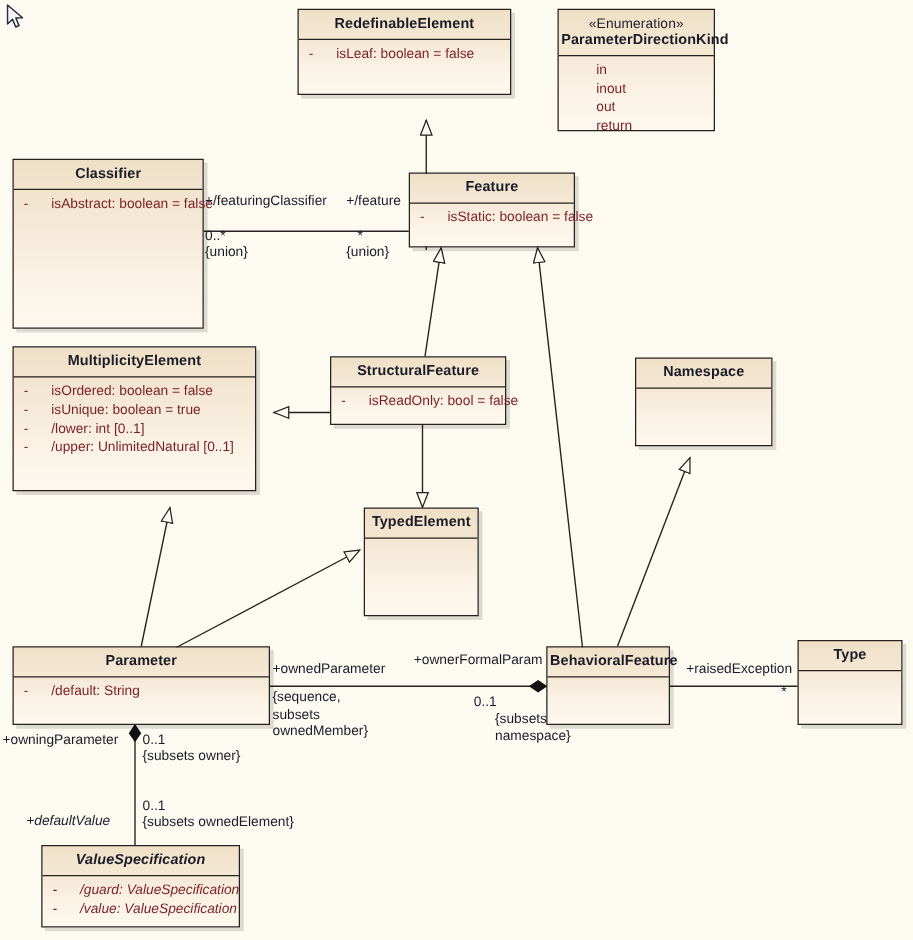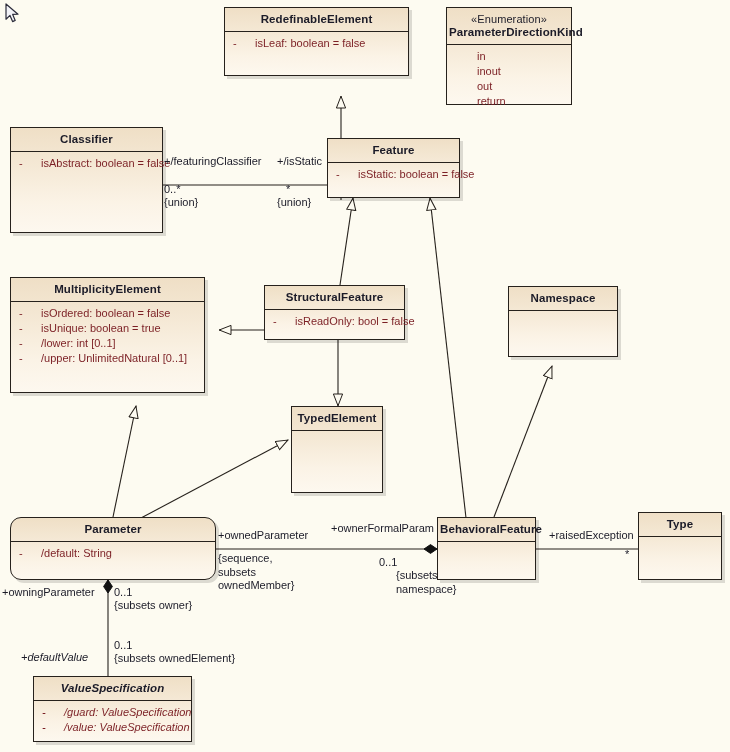--- a/index.html
+++ b/index.html
@@ -107,41 +107,41 @@
       <path d="M494,517 L552,366" marker-end="url(#genArrow)"></path>
 
       <path d="M437,549 L216,549" marker-start="url(#diamond)"></path>
 
       <path d="M536,549 L638,549"></path>
 
       <path d="M108,580 L108,676" marker-start="url(#diamond)"></path>
     </g>
   </svg>
 
-  <div class="uml" style="left:224px;top:7px;width:185px;height:69px;">
+  <div class="uml" style="left:238px;top:7px;width:171px;height:69px;">
     <div class="title">RedefinableElement</div>
     <div class="compartment">
       <span class="attr"><span class="vis">-</span><span>isLeaf: boolean = false</span></span>
     </div>
   </div>
 
   <div class="uml noshadow" style="left:446px;top:7px;width:126px;height:98px;">
     <div class="title">
       <span class="stereo">«Enumeration»</span>
       <span>ParameterDirectionKind</span>
     </div>
     <div class="compartment">
       <span class="lit">in</span>
       <span class="lit">inout</span>
       <span class="lit">out</span>
       <span class="lit">return</span>
     </div>
   </div>
 
-  <div class="uml" style="left:10px;top:127px;width:153px;height:106px;">
+  <div class="uml" style="left:10px;top:127px;width:153px;height:136px;">
     <div class="title">Classifier</div>
     <div class="compartment">
       <span class="attr"><span class="vis">-</span><span>isAbstract: boolean = false</span></span>
     </div>
   </div>
 
   <div class="uml" style="left:327px;top:138px;width:133px;height:60px;">
     <div class="title">Feature</div>
     <div class="compartment">
       <span class="attr"><span class="vis">-</span><span>isStatic: boolean = false</span></span>
@@ -168,21 +168,21 @@
   <div class="uml" style="left:508px;top:286px;width:110px;height:71px;">
     <div class="title">Namespace</div>
     <div class="compartment"></div>
   </div>
 
   <div class="uml" style="left:291px;top:406px;width:92px;height:87px;">
     <div class="title">TypedElement</div>
     <div class="compartment"></div>
   </div>
 
-  <div class="uml" style="left:10px;top:517px;width:206px;height:63px;border-radius:11px;">
+  <div class="uml" style="left:10px;top:517px;width:206px;height:63px;">
     <div class="title">Parameter</div>
     <div class="compartment">
       <span class="attr"><span class="vis">-</span><span>/default: String</span></span>
     </div>
   </div>
 
   <div class="uml" style="left:437px;top:517px;width:99px;height:63px;">
     <div class="title">BehavioralFeature</div>
     <div class="compartment"></div>
   </div>
@@ -197,21 +197,21 @@
     <div class="compartment">
       <span class="attr"><span class="vis">-</span><span>/guard: ValueSpecification</span></span>
       <span class="attr"><span class="vis">-</span><span>/value: ValueSpecification</span></span>
     </div>
   </div>
 
   <div class="lbl" style="left:164px;top:155px;">+/featuringClassifier</div>
   <div class="lbl multi" style="left:164px;top:183px;">0..*</div>
   <div class="lbl" style="left:164px;top:196px;">{union}</div>
 
-  <div class="lbl" style="left:277px;top:155px;">+/isStatic</div>
+  <div class="lbl" style="left:277px;top:155px;">+/feature</div>
   <div class="lbl multi" style="left:286px;top:183px;">*</div>
   <div class="lbl" style="left:277px;top:196px;">{union}</div>
 
   <div class="lbl" style="left:218px;top:529px;">+ownedParameter</div>
   <div class="lbl" style="left:218px;top:552px;">{sequence,
 subsets
 ownedMember}</div>
 
   <div class="lbl" style="left:331px;top:522px;">+ownerFormalParam</div>
   <div class="lbl multi" style="left:379px;top:556px;">0..1</div>

